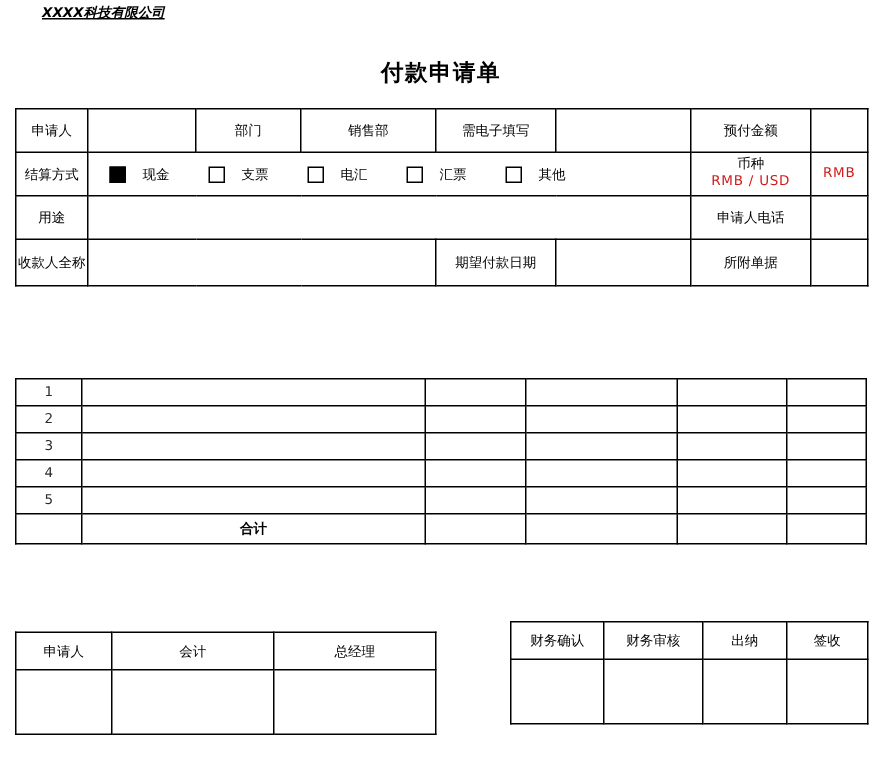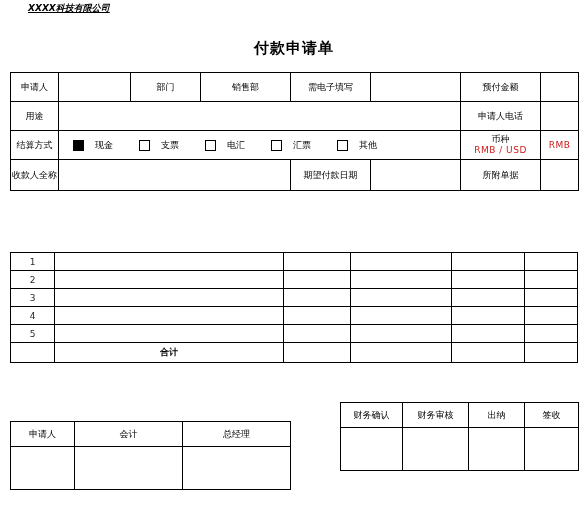--- a/index.html
+++ b/index.html
@@ -151,21 +151,21 @@
   #sign-left {
     left: 10px;
     top: 421px;
     width: 280px;
   }
   #sign-left td.hdr { height: 24px; }
   #sign-left td.blank { height: 42px; }
 
   #sign-right {
     left: 340px;
-    top: 402px;
+    top: 414px;
     width: 238px;
     padding-left: 12px;
   }
   #sign-right td.hdr { height: 24px; }
   #sign-right td.blank { height: 42px; }
 </style>
 </head>
 <body>
 
 <div class="page">
@@ -193,27 +193,20 @@
         <td></td>
         <td class="cell-label">部门</td>
         <td>销售部</td>
         <td class="cell-label">需电子填写</td>
         <td></td>
         <td class="cell-label">预付金额</td>
         <td></td>
       </tr>
 
       <tr>
-        <td class="cell-label">用途</td>
-        <td colspan="5"></td>
-        <td class="cell-label">申请人电话</td>
-        <td></td>
-      </tr>
-
-      <tr>
         <td class="cell-label">结算方式</td>
         <td colspan="5" style="padding:0">
           <div class="settle-wrap">
             <div class="opt">
               <span class="box checked"></span>
               <span class="opt-label">现金</span>
             </div>
             <div class="opt">
               <span class="box"></span>
               <span class="opt-label">支票</span>
@@ -230,20 +223,27 @@
               <span class="box"></span>
               <span class="opt-label">其他</span>
             </div>
           </div>
         </td>
         <td>
           <div class="cur-main">币种</div>
           <div class="cur-sub">RMB / USD</div>
         </td>
         <td class="red">RMB</td>
+      </tr>
+
+      <tr>
+        <td class="cell-label">用途</td>
+        <td colspan="5"></td>
+        <td class="cell-label">申请人电话</td>
+        <td></td>
       </tr>
 
       <tr>
         <td class="cell-label tall">收款人全称</td>
         <td class="tall" colspan="3"></td>
         <td class="cell-label tall">期望付款日期</td>
         <td class="tall"></td>
         <td class="cell-label tall">所附单据</td>
         <td class="tall"></td>
       </tr>

